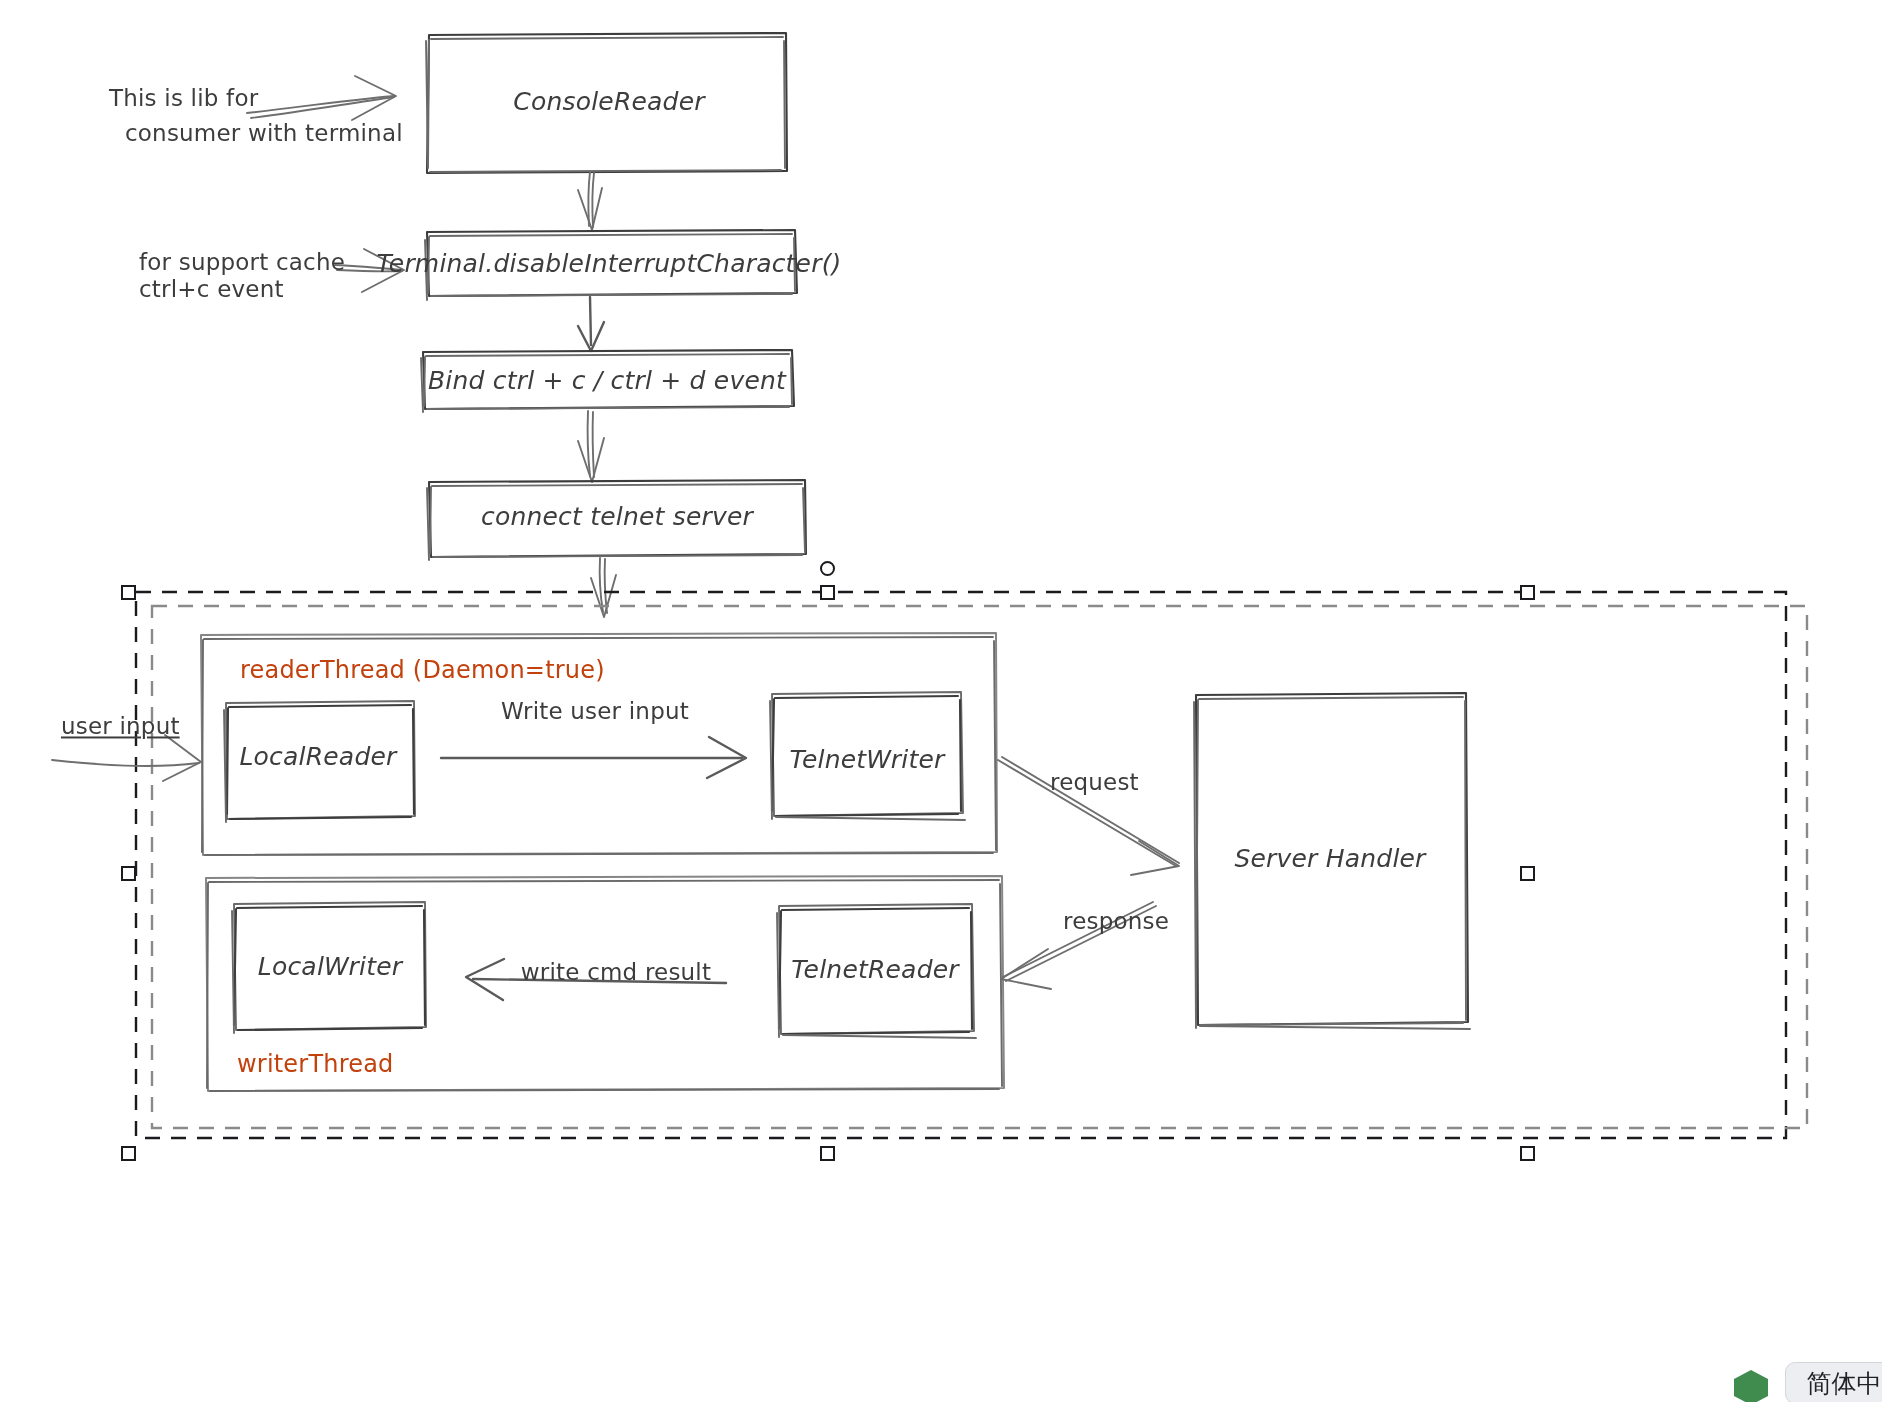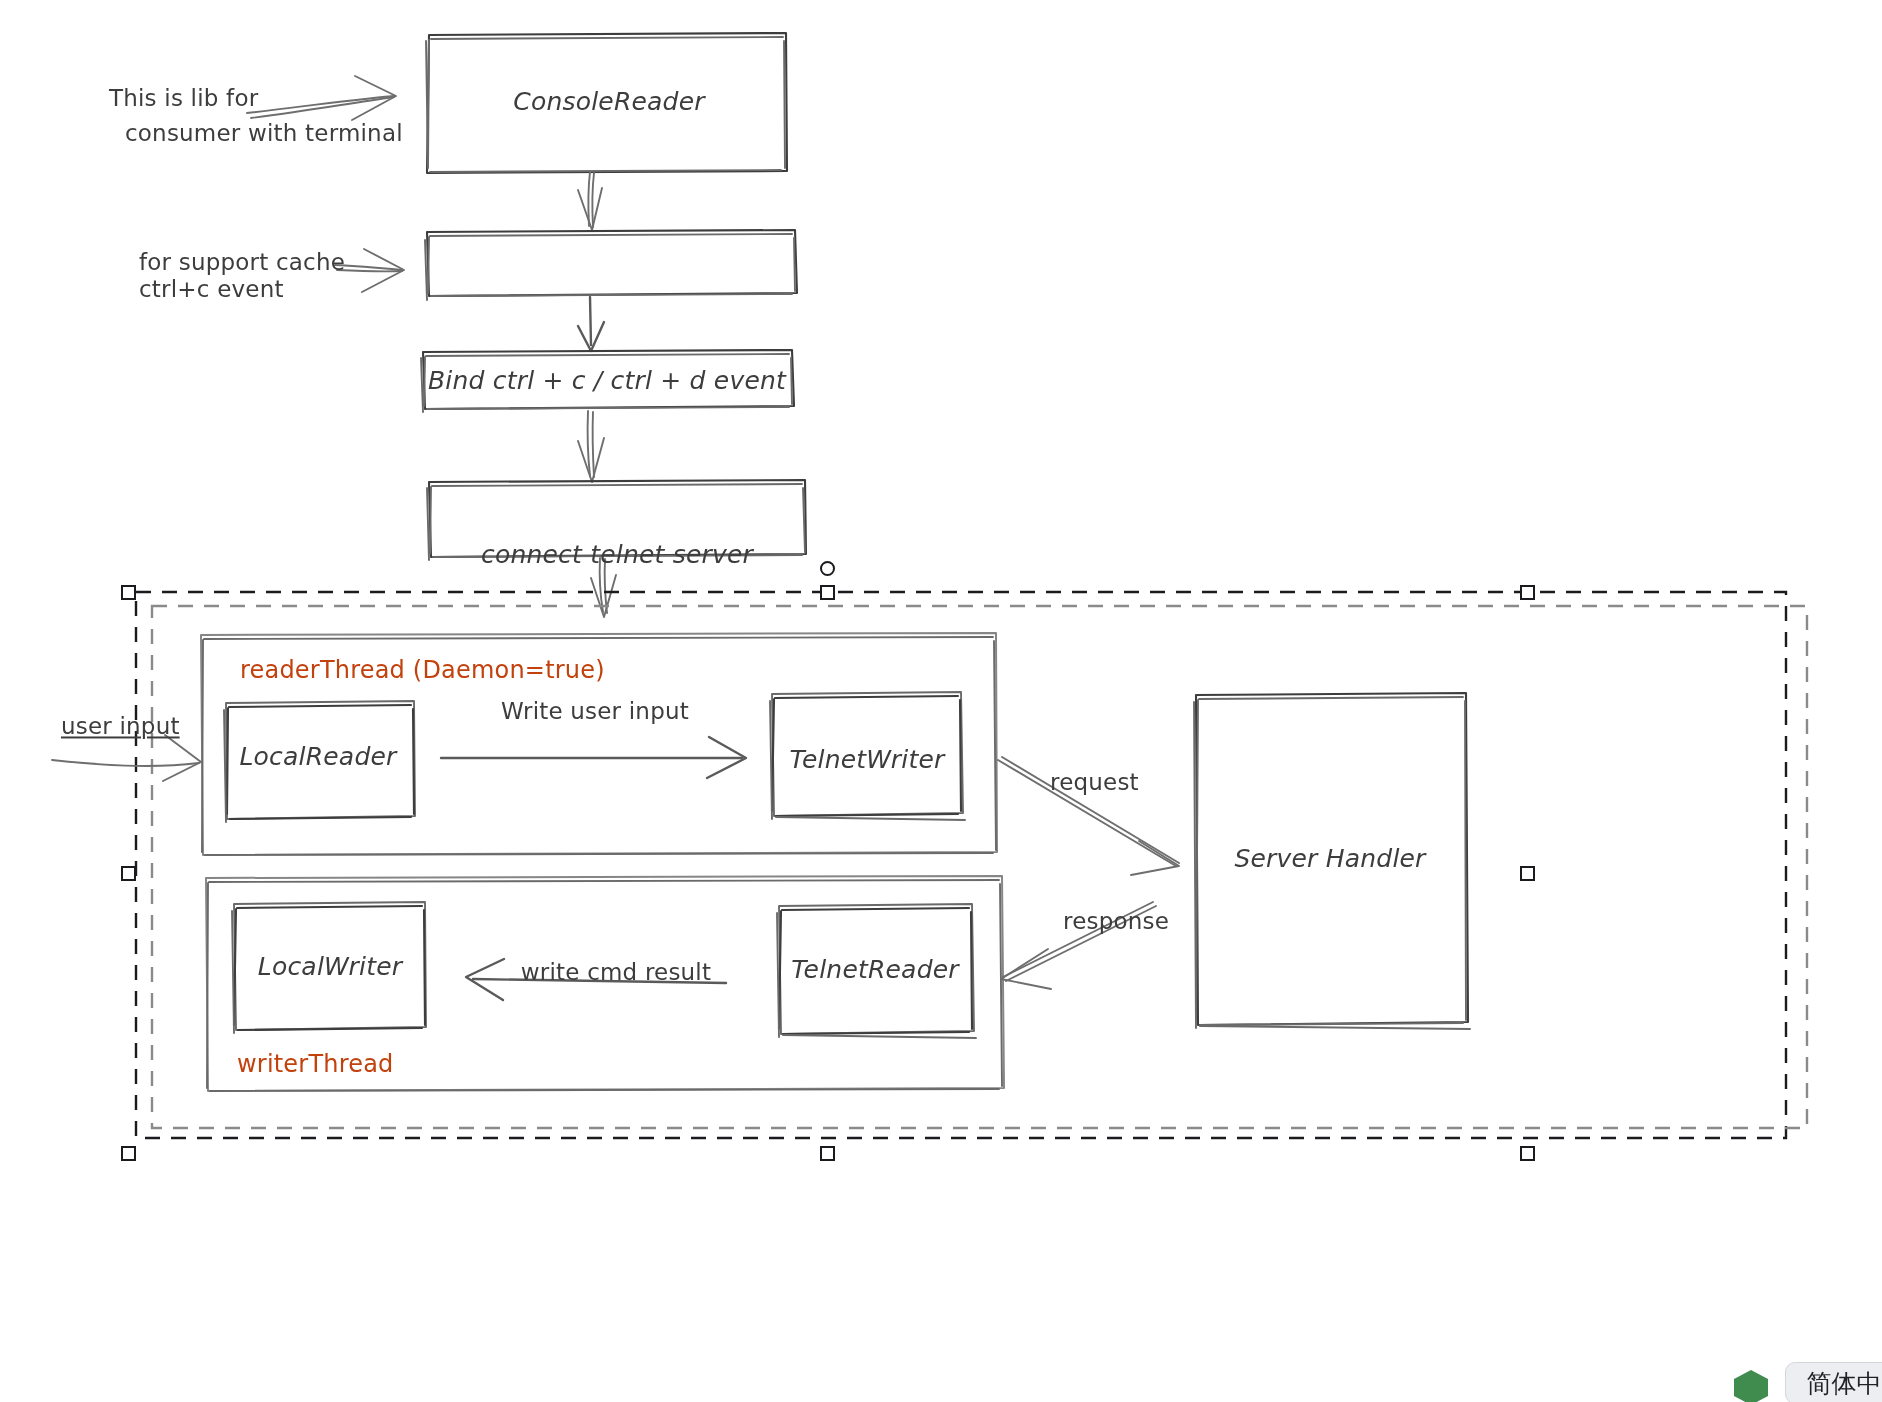--- a/index.html
+++ b/index.html
@@ -178,22 +178,23 @@
     </g>
   </svg>
 
   <div class="lbl note-txt l" style="left:109px;top:99px;">This is lib for</div>
   <div class="lbl note-txt l" style="left:109px;top:134px;margin-left:16px;">consumer with terminal</div>
 
   <div class="lbl note-txt l" style="left:139px;top:263px;">for support cache</div>
   <div class="lbl note-txt l" style="left:139px;top:290px;">ctrl+c event</div>
 
   <div class="lbl node-txt c" style="left:609px;top:102px;">ConsoleReader</div>
+  <div class="lbl node-txt c" style="left:609px;top:264px;">Terminal.disableInterruptCharacter()</div>
   <div class="lbl node-txt c" style="left:607px;top:381px;">Bind ctrl + c / ctrl + d event</div>
-  <div class="lbl node-txt c" style="left:617px;top:517px;margin-top:38px;">connect telnet server</div>
+  <div class="lbl node-txt c" style="left:617px;top:517px;">connect telnet server</div>
   <div class="lbl node-txt c" style="left:318px;top:757px;">LocalReader</div>
   <div class="lbl node-txt c" style="left:867px;top:760px;">TelnetWriter</div>
   <div class="lbl node-txt c" style="left:330px;top:967px;">LocalWriter</div>
   <div class="lbl node-txt c" style="left:875px;top:970px;">TelnetReader</div>
   <div class="lbl node-txt c" style="left:1330px;top:859px;">Server Handler</div>
 
   <div class="lbl grp-txt l" style="left:240px;top:670px;">readerThread (Daemon=true)</div>
   <div class="lbl grp-txt l" style="left:237px;top:1064px;">writerThread</div>
 
   <div class="lbl edge-txt l" style="left:61px;top:727px;text-decoration:underline;">user input</div>

